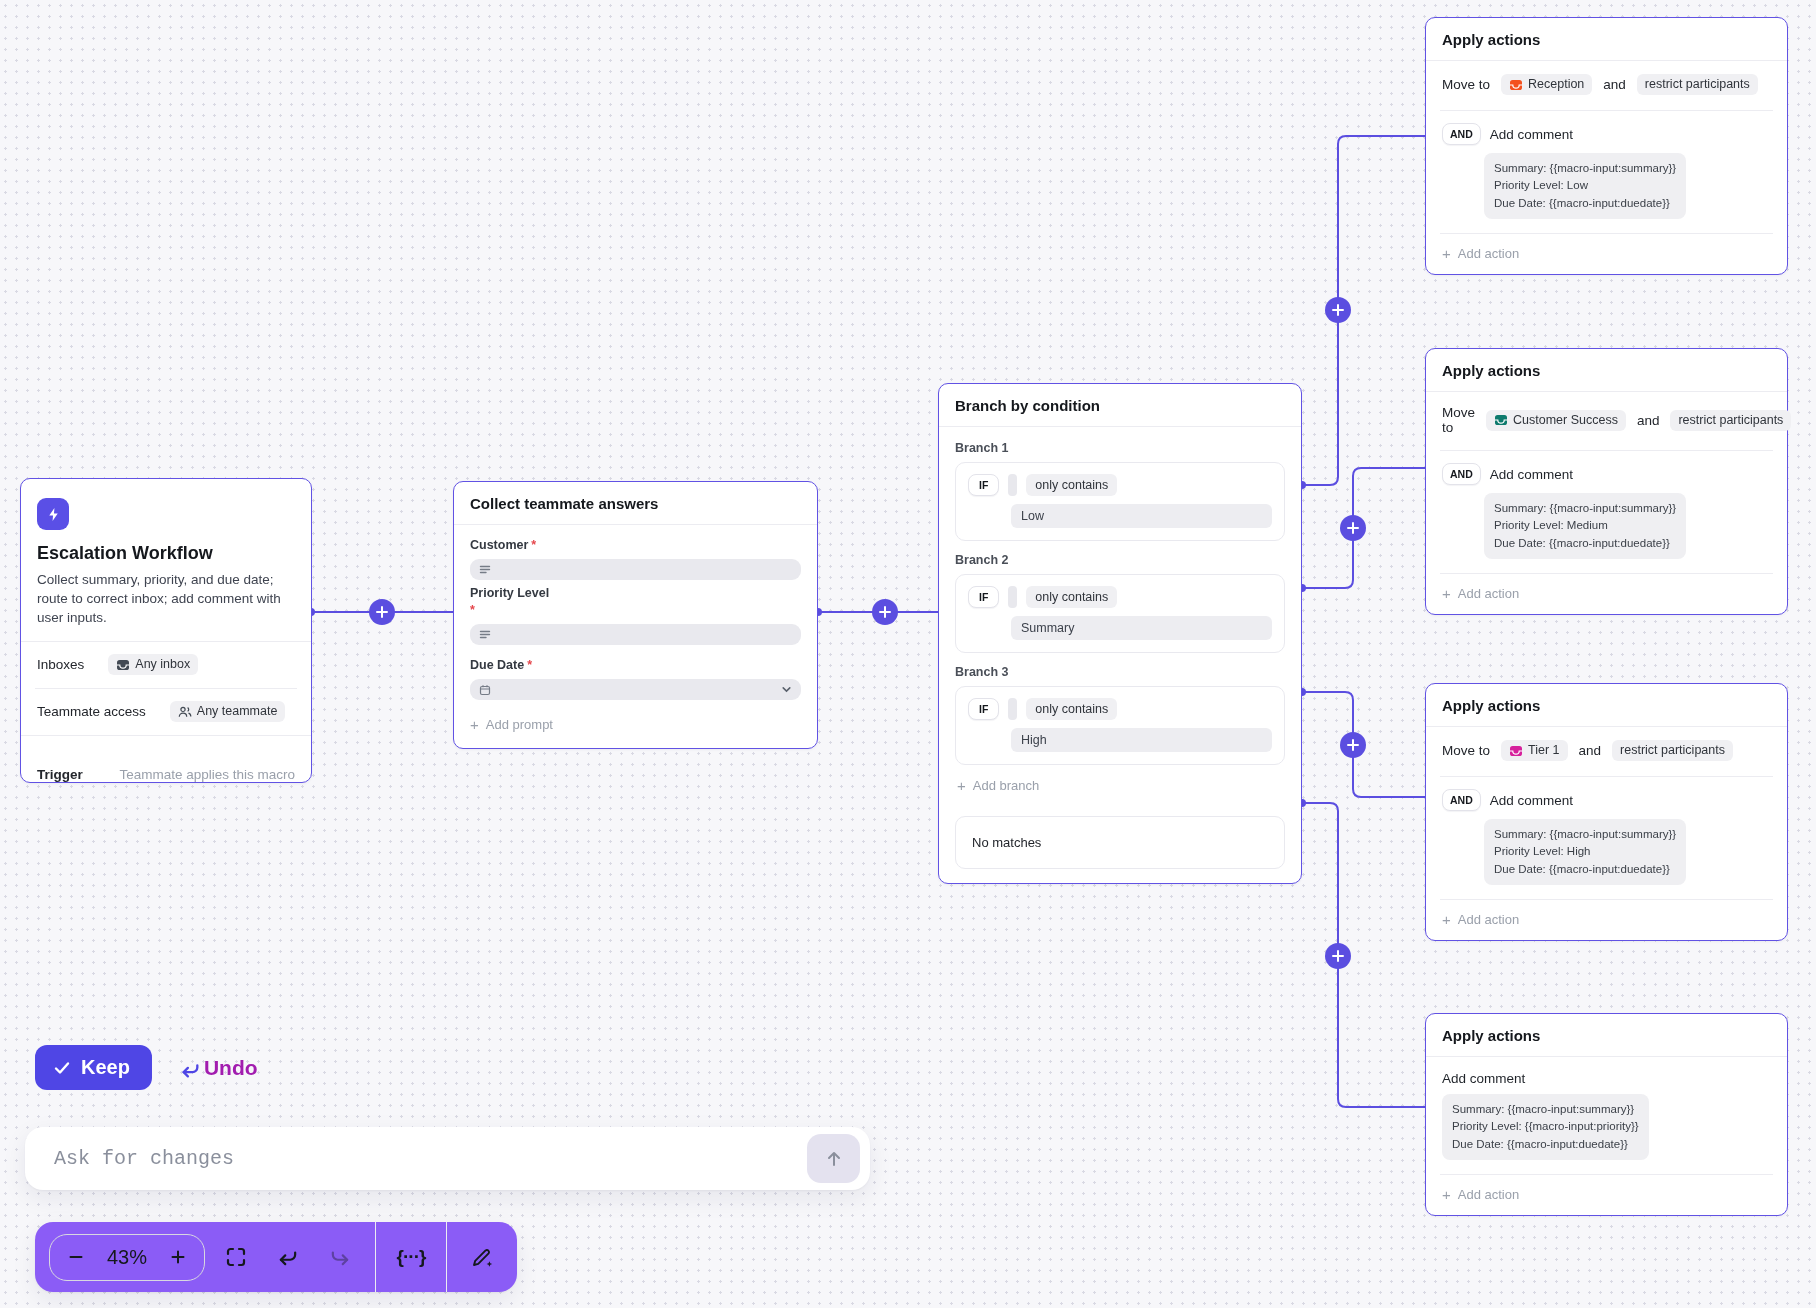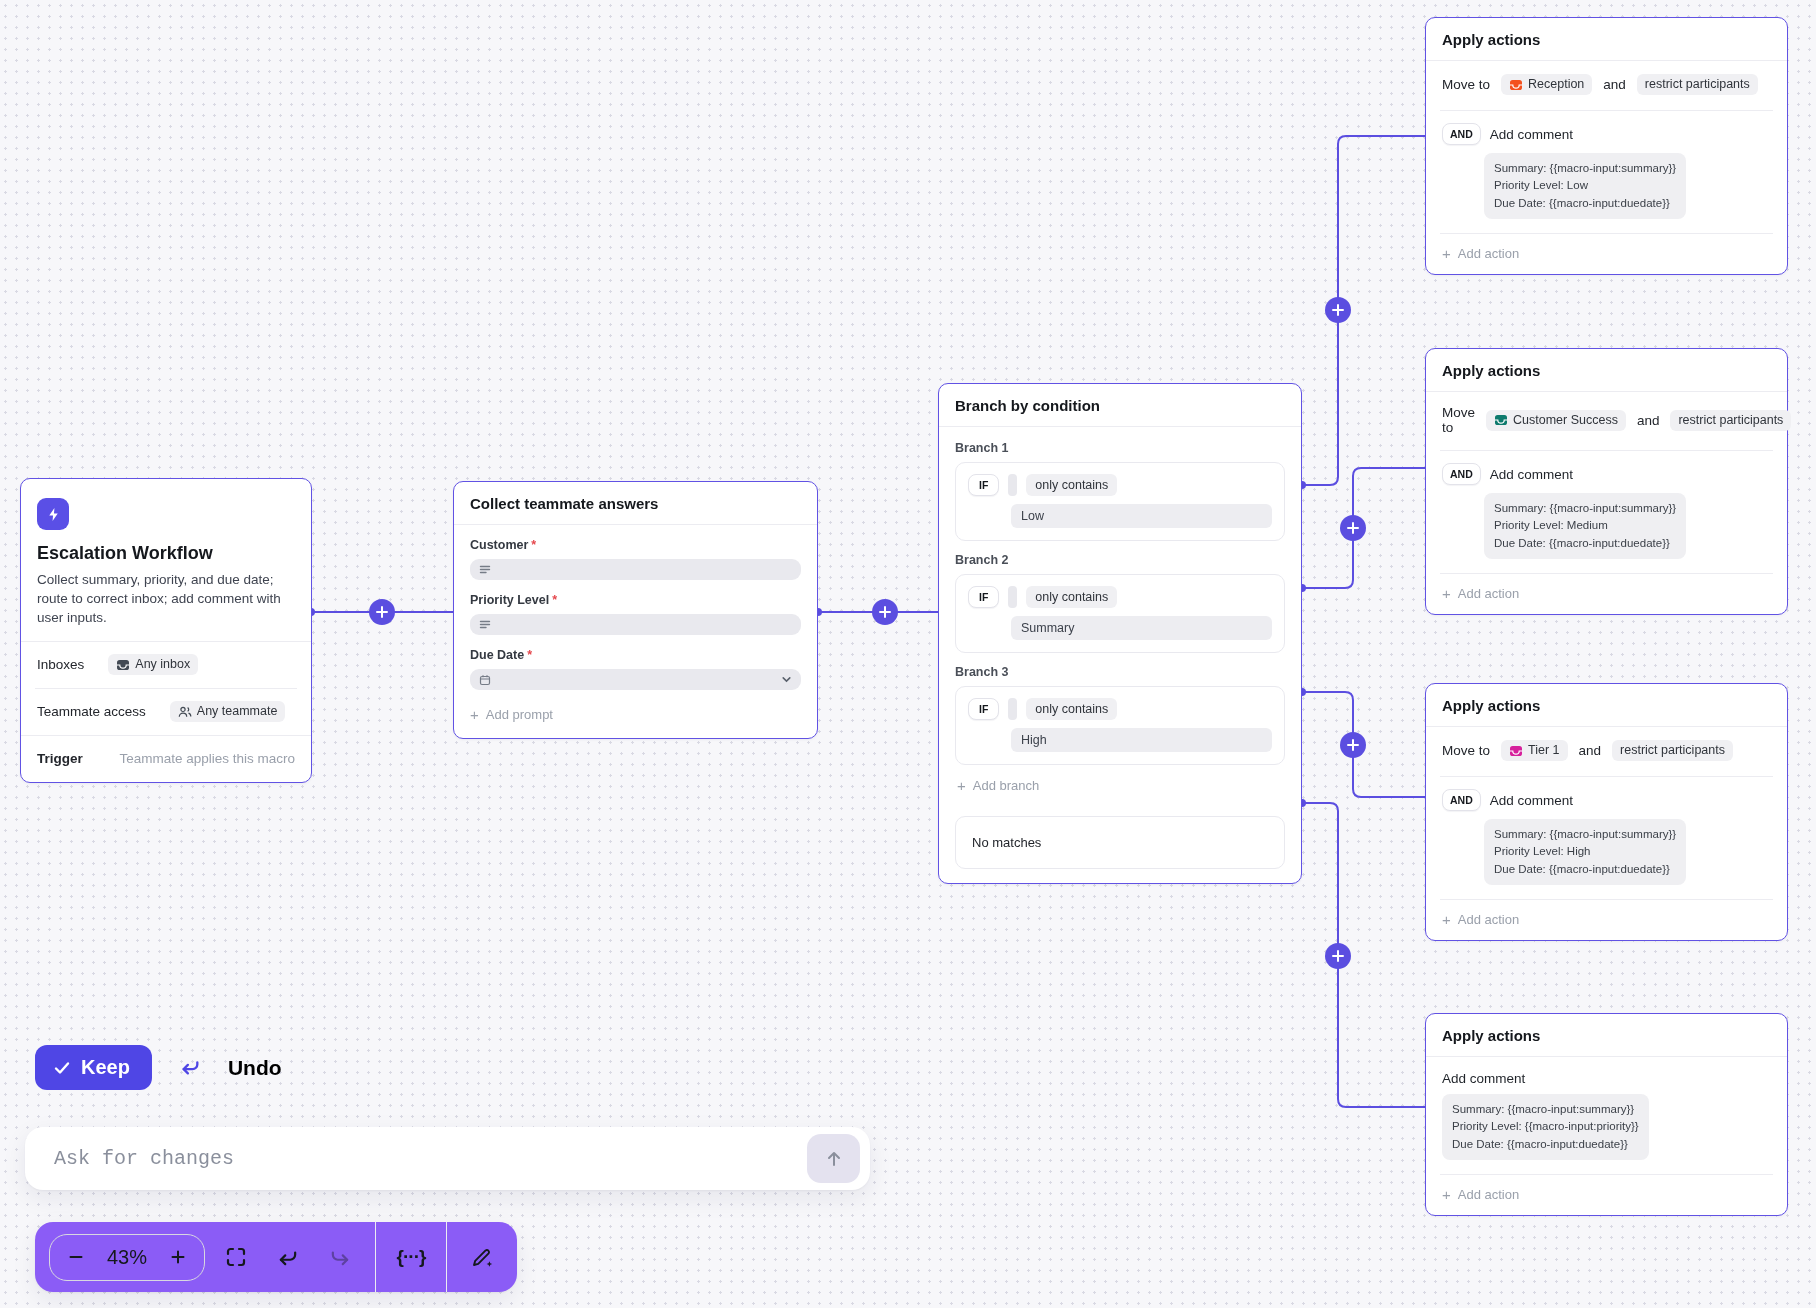--- a/index.html
+++ b/index.html
@@ -61,21 +61,21 @@
   .op-chip{background:#f0f0f3;border-radius:6px;padding:4px 9px;font-size:12.5px;color:#30343b;}
   .value-field{background:#ededf1;border-radius:6px;padding:5px 10px;font-size:12.5px;color:#3c414b;
                margin:8px 0 0 43px;}
   .no-matches{border:1px solid #e9e9ef;border-radius:10px;padding:18px 16px;font-size:13px;
               color:#23262c;margin-top:12px;}
   
   #review-bar{position:absolute;left:35px;top:1045px;z-index:3;display:flex;align-items:center;gap:22px;}
   #keep-btn{display:flex;align-items:center;gap:10px;background:#4f46e5;color:#fff;border:none;
             border-radius:12px;padding:11px 22px 11px 18px;font-size:20px;font-weight:600;cursor:pointer;
             font-family:"Liberation Sans",sans-serif;}
-  #undo-btn{display:flex;align-items:flex-start;gap:27px;background:none;border:none;color:#000000;
+  #undo-btn{display:flex;align-items:flex-end;gap:3px;background:none;border:none;color:#a21caf;
             font-size:21px;font-weight:600;cursor:pointer;font-family:"Liberation Sans",sans-serif;}
   
   #chat-bar{position:absolute;left:25px;top:1127px;width:845px;height:63px;z-index:3;background:#fff;
             border-radius:18px;box-shadow:0 8px 24px rgba(30,30,70,.08),0 1px 2px rgba(30,30,70,.05);
             display:flex;align-items:center;padding:0 10px 0 27px;box-sizing:border-box;}
   #chat-input{flex:1;border:none;outline:none;font-size:20px;color:#be185d;background:transparent;
               font-family:Liberation Mono, monospace;}
   #chat-input::placeholder{color:#8a8f9c;}
   #send-btn{width:53px;height:49px;border:none;border-radius:14px;background:#e4e2ef;display:flex;
             align-items:center;justify-content:center;cursor:pointer;}
@@ -161,39 +161,39 @@
     <span class="chip">
       <svg width="14" height="14" viewBox="0 0 14 14" fill="none" stroke="#434a54" stroke-width="1.2">
           <circle cx="5" cy="4.4" r="2.1"></circle>
           <path d="M1.3 11.7 c0-2.1 1.7-3.6 3.7-3.6 s3.7 1.5 3.7 3.6"></path>
           <path d="M9.6 2.6 a2.1 2.1 0 0 1 0 3.7 M10.5 8.2 c1.4.4 2.3 1.7 2.3 3.3"></path>
         </svg>
       <span>Any teammate</span>
     </span>
   </div>
   <div style="border-top:1px solid #ececf1;"></div>
-  <div class="trig-row" style="justify-content:space-between;">
+  <div class="trig-row" style="justify-content:space-between;align-items:flex-end;">
     <span style="font-weight:600;">Trigger</span>
     <span style="color:#9aa0ab;">Teammate applies this macro</span>
   </div>
 </div>
 
 <div class="card" style="left:453px;top:481px;width:365px;">
   <div class="card-title">Collect teammate answers</div>
   <div style="padding:13px 16px 3px;">
     <div class="field-label">
       <span>Customer</span>
         <span class="req">*</span>
     </div>
     <div class="field-input">
       <svg width="12" height="12" viewBox="0 0 12 12" stroke="#767c87" stroke-width="1.4" stroke-linecap="round">
           <path d="M1.5 2.5 h9 M1.5 5.5 h9 M1.5 8.5 h5.5"></path>
         </svg>
     </div>
-    <div class="field-label" style="margin-top:13px;">
+    <div class="field-label" style="margin-top:6px;flex-direction:column;">
       <span>Priority Level</span>
         <span class="req">*</span>
     </div>
     <div class="field-input">
       <svg width="12" height="12" viewBox="0 0 12 12" stroke="#767c87" stroke-width="1.4" stroke-linecap="round">
           <path d="M1.5 2.5 h9 M1.5 5.5 h9 M1.5 8.5 h5.5"></path>
         </svg>
     </div>
     <div class="field-label" style="margin-top:13px;">
       <span>Due Date</span>

